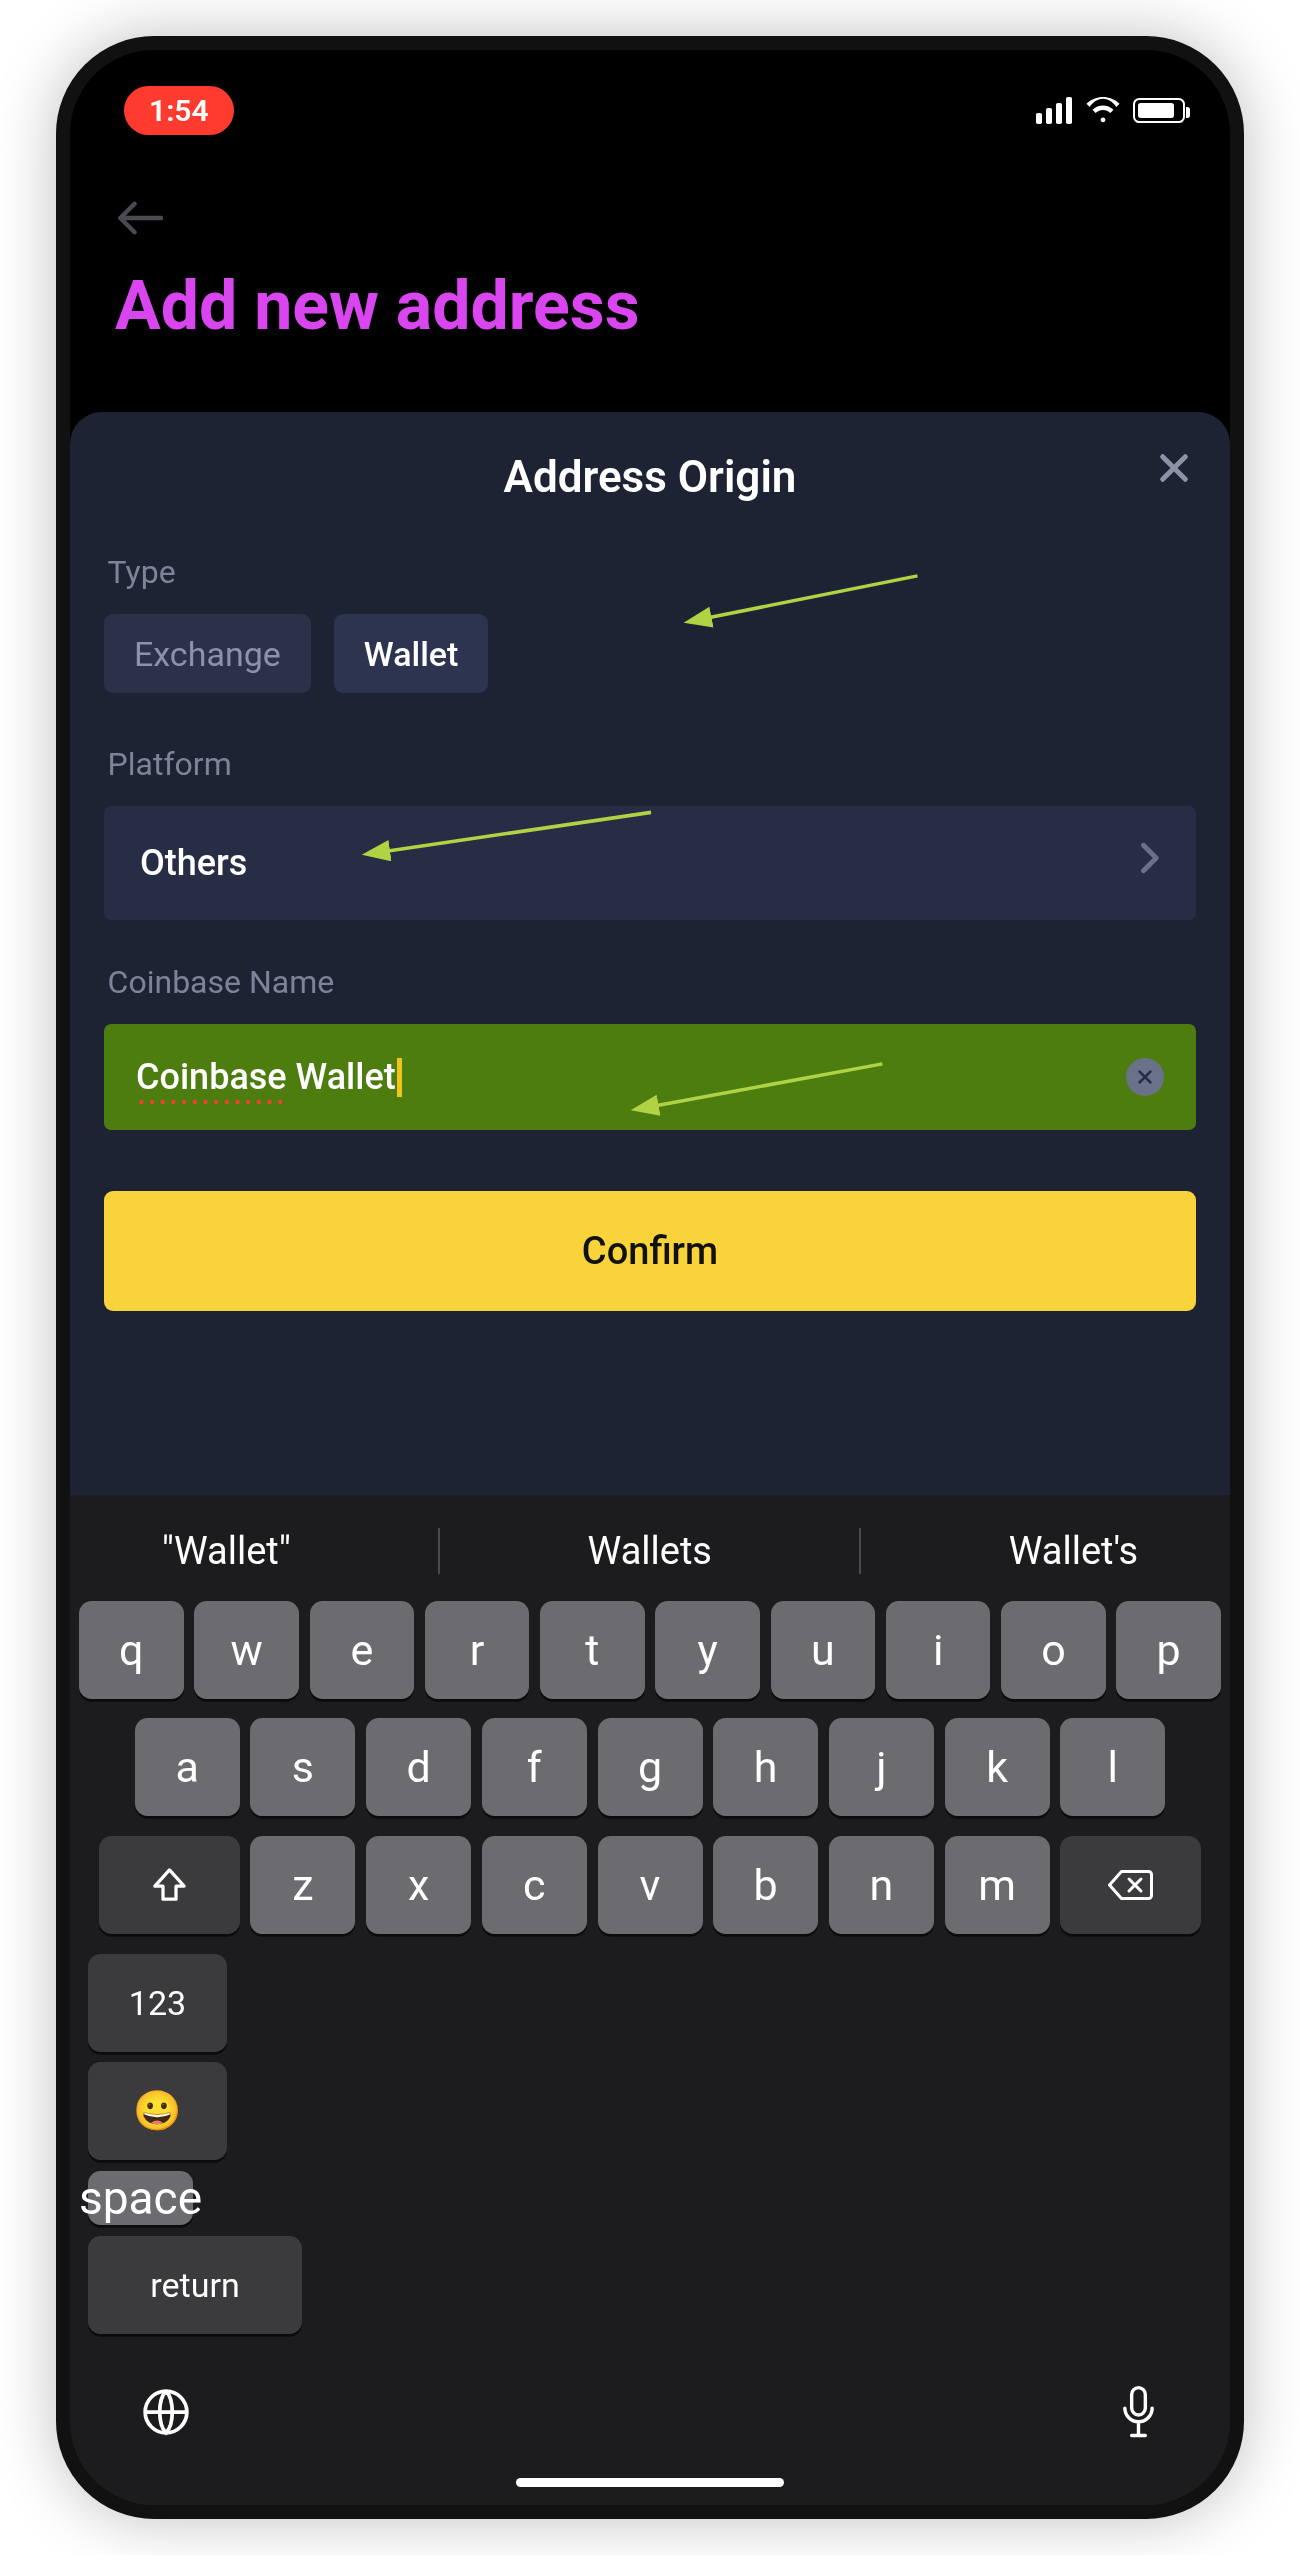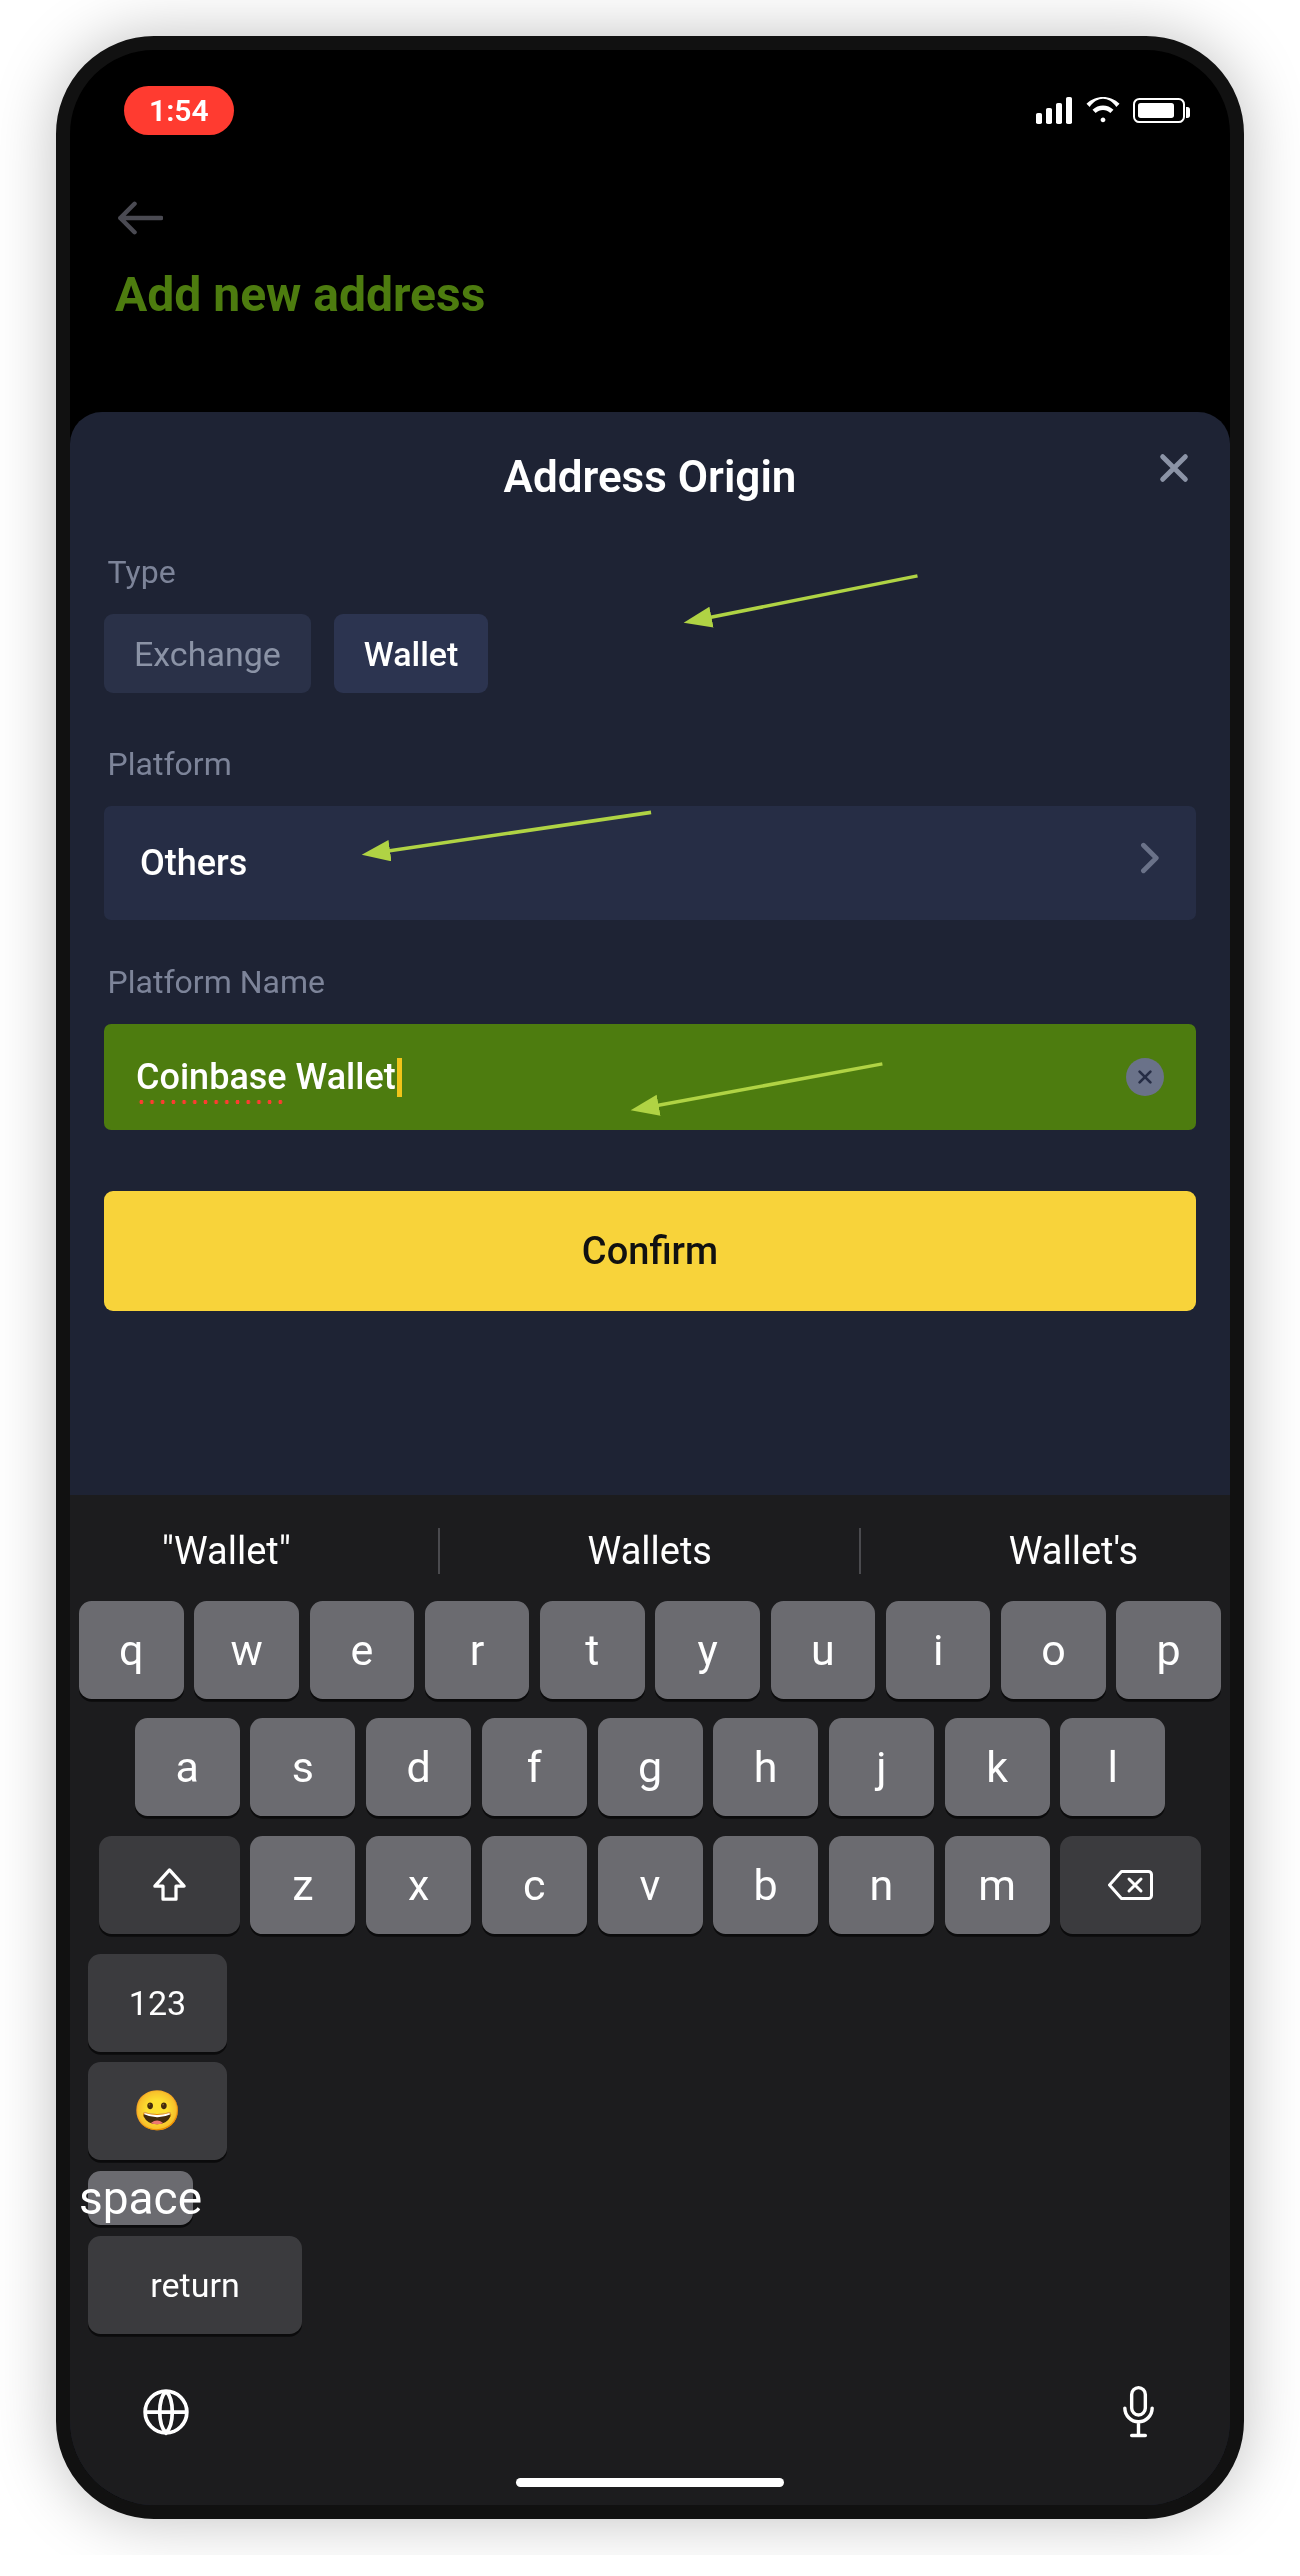--- a/index.html
+++ b/index.html
@@ -59,21 +59,21 @@
     width:4.5px; height:10.7px; background:#fff; border-radius:0 2.7px 2.7px 0;
   }
   .battery-fill { background:#fff; width:85%; height:100%; border-radius:2.7px; }
 
   .back-row {
     padding: 45px 45px 9px 45px;
   }
   .back-arrow { color:#4a4a52; }
   .back-arrow svg { width: 48px; height: 36px; }
   .page-title-bg {
-    color:#4d7c0f; font-weight:700; font-size:48px;
+    color:#d946ef; font-weight:700; font-size:68px;
     padding: 18px 45px 0 45px;
     white-space: nowrap;
   }
 
   .sheet {
     position: absolute;
     left: 0; right: 0;
     top: 362px;
     bottom: 0;
     background: #1e2334;
@@ -247,21 +247,21 @@
       <div class="field-label" style="margin-top:52px">Platform</div>
       <div class="select-row">
         <div class="select-value">Others</div>
         <div class="chevron">
           <svg viewBox="0 0 12 20">
               <path d="M2 2 L10 10 L2 18" stroke="#6a7289" stroke-width="3" fill="none" stroke-linecap="round" stroke-linejoin="round"></path>
             </svg>
         </div>
       </div>
 
-      <div class="field-label" style="margin-top:43px">Platform Name</div>
+      <div class="field-label" style="margin-top:43px">Coinbase Name</div>
       <div class="input-row">
         <div class="text-input-wrap">
           <div class="text-input">Coinbase Wallet</div>
           <div class="spell-line" style="width:152px"></div>
           <div class="caret"></div>
         </div>
         <div class="clear-circle">
           <svg viewBox="0 0 20 20">
               <path d="M4 4 L16 16 M16 4 L4 16" stroke="#262d45" stroke-width="3" stroke-linecap="round"></path>
             </svg>

